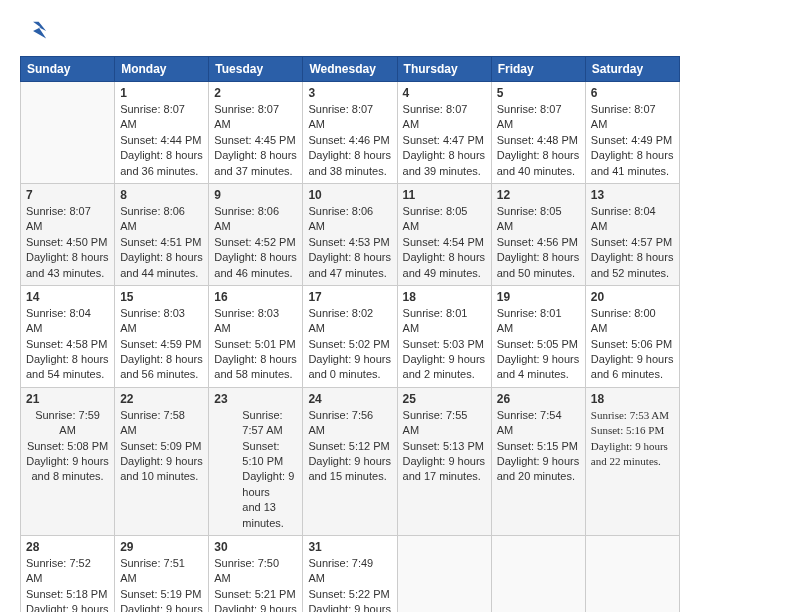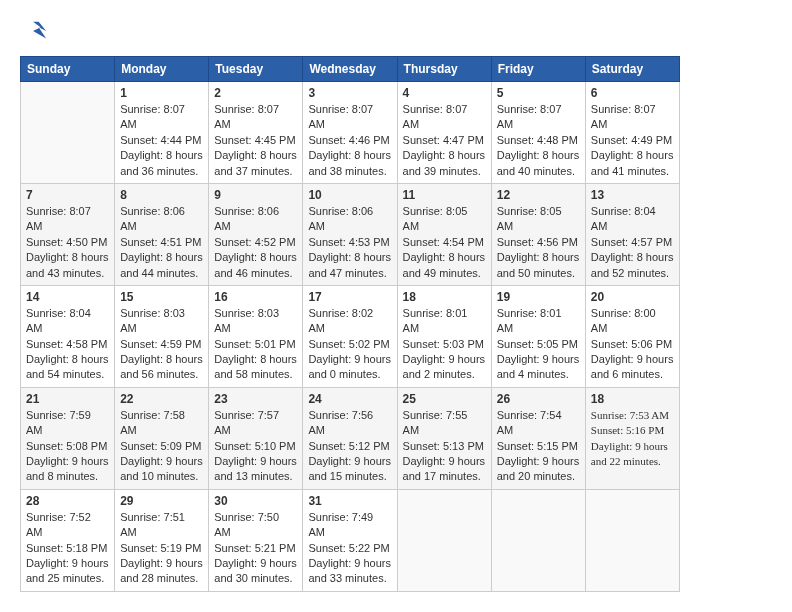--- a/index.html
+++ b/index.html
@@ -277,35 +277,35 @@
             <span class="day-number">20</span>
             <div class="day-info" style="white-space: pre-line;">Sunrise: 8:00 AM
 Sunset: 5:06 PM
 Daylight: 9 hours
 and 6 minutes.</div>
           </td>
         </tr>
         <tr>
           <td>
             <span class="day-number">21</span>
-            <div class="day-info" style="white-space: pre-line;">Sunrise: 7:59 AM
+            <div class="day-info" style="white-space: pre-line; text-align: center;">Sunrise: 7:59 AM
 Sunset: 5:08 PM
 Daylight: 9 hours
 and 8 minutes.</div>
           </td>
           <td>
             <span class="day-number">22</span>
             <div class="day-info" style="white-space: pre-line;">Sunrise: 7:58 AM
 Sunset: 5:09 PM
 Daylight: 9 hours
 and 10 minutes.</div>
           </td>
           <td>
             <span class="day-number">23</span>
-            <div class="day-info" style="white-space: pre-line;">Sunrise: 7:57 AM
+            <div class="day-info" style="white-space: pre-line; margin-left: 28px;">Sunrise: 7:57 AM
 Sunset: 5:10 PM
 Daylight: 9 hours
 and 13 minutes.</div>
           </td>
           <td>
             <span class="day-number">24</span>
             <div class="day-info" style="white-space: pre-line;">Sunrise: 7:56 AM
 Sunset: 5:12 PM
 Daylight: 9 hours
 and 15 minutes.</div>

